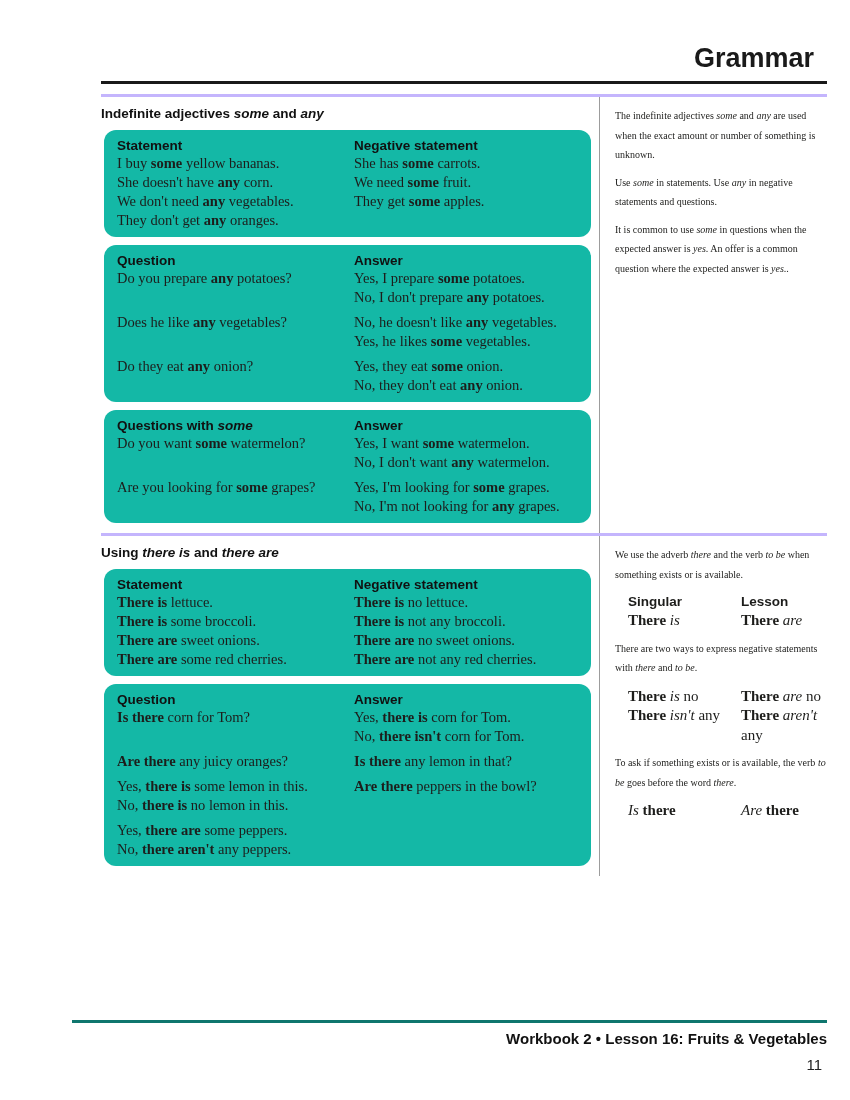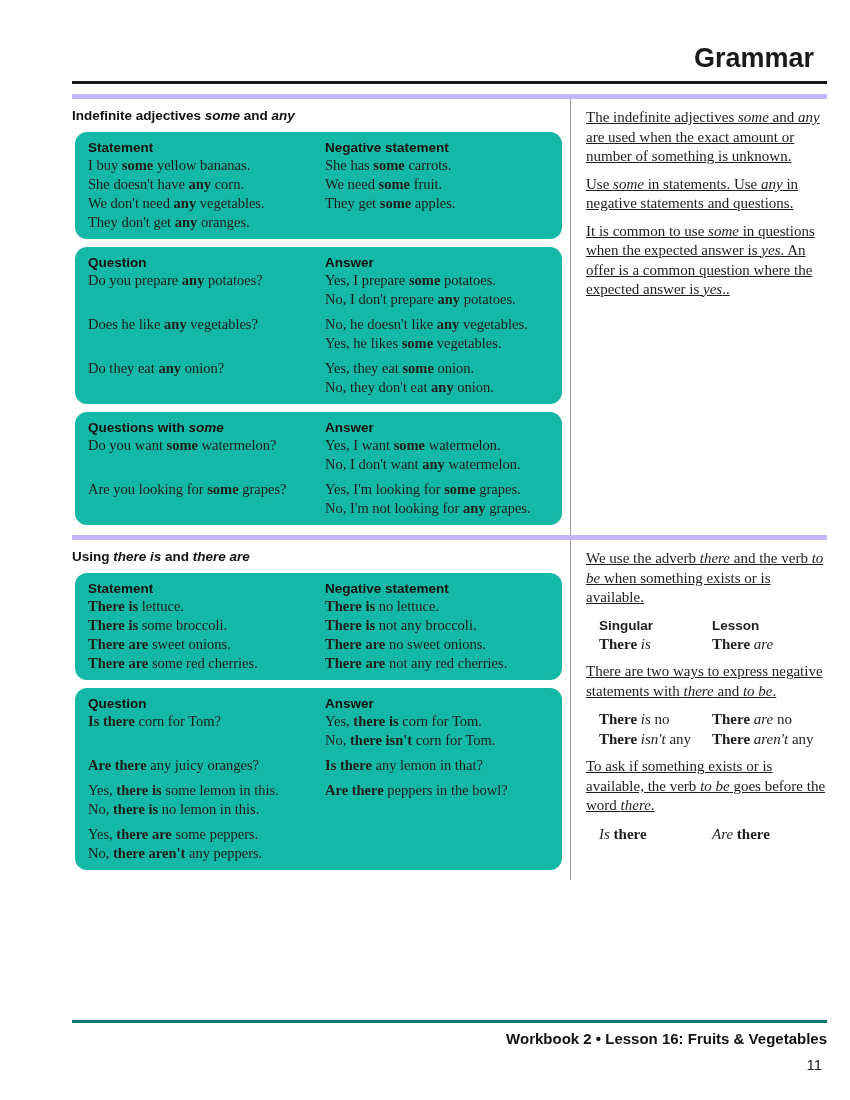--- a/index.html
+++ b/index.html
@@ -5,34 +5,35 @@
   * { margin:0; padding:0; box-sizing:border-box; }
   html,body { background:#ffffff; }
   .page {
     position:relative;
     width:850px; height:1100px;
     margin:0 auto;
     background:#ffffff;
     color:#1d1d1b;
     overflow:hidden;
     font-family:"Liberation Serif", serif;
+    padding-left:29px;
   }
   .inner { padding:0 23px 0 72px; }
 
   
   .title-row { padding:44px 13px 9px 0; text-align:right; }
   .page-title {
     font:bold 27px/1.05 "Liberation Sans", sans-serif;
     color:#1a1a1a; letter-spacing:0;
   }
   .rule-dark { border-top:3px solid #191919; }
 
   
   .sec {
-    border-top:5px solid #c4b5fd;
+    border-top:3px solid #c4b5fd;
     display:grid;
     grid-template-columns:498px 1fr;
   }
   .sec-1 { margin-top:10px; }
   .sec-2 { margin-top:0; }
   .col-l { padding:0 8px 10px 0; }
   .col-r { border-left:1px solid #9c9c9c; padding:9px 0 12px 15px; }
 
   .sec-h {
     font:bold 13.5px/16px "Liberation Sans", sans-serif;
@@ -51,21 +52,21 @@
   }
   .bx-h {
     font:bold 13.5px/17px "Liberation Sans", sans-serif;
     color:#111;
   }
   .bx-c { color:#1d1d1b; }
   .bx-c .ln { white-space:nowrap; }
   .gap { margin-top:6px; }
 
   
-  .note { font-size:15px; line-height:19.5px; margin-top:8px; max-width:245px;text-decoration:underline; }
+  .note { font-size:10px; line-height:19.5px; margin-top:8px; max-width:245px; }
   .note:first-child { margin-top:0; }
   .mini {
     display:grid; grid-template-columns:113px auto;
     margin:9px 0 2px 13px;
     font-size:15px; line-height:19.5px;
   }
   .mini-h { font:bold 13.5px/18px "Liberation Sans", sans-serif; }
   .mini i { font-style:italic; }
 
   

